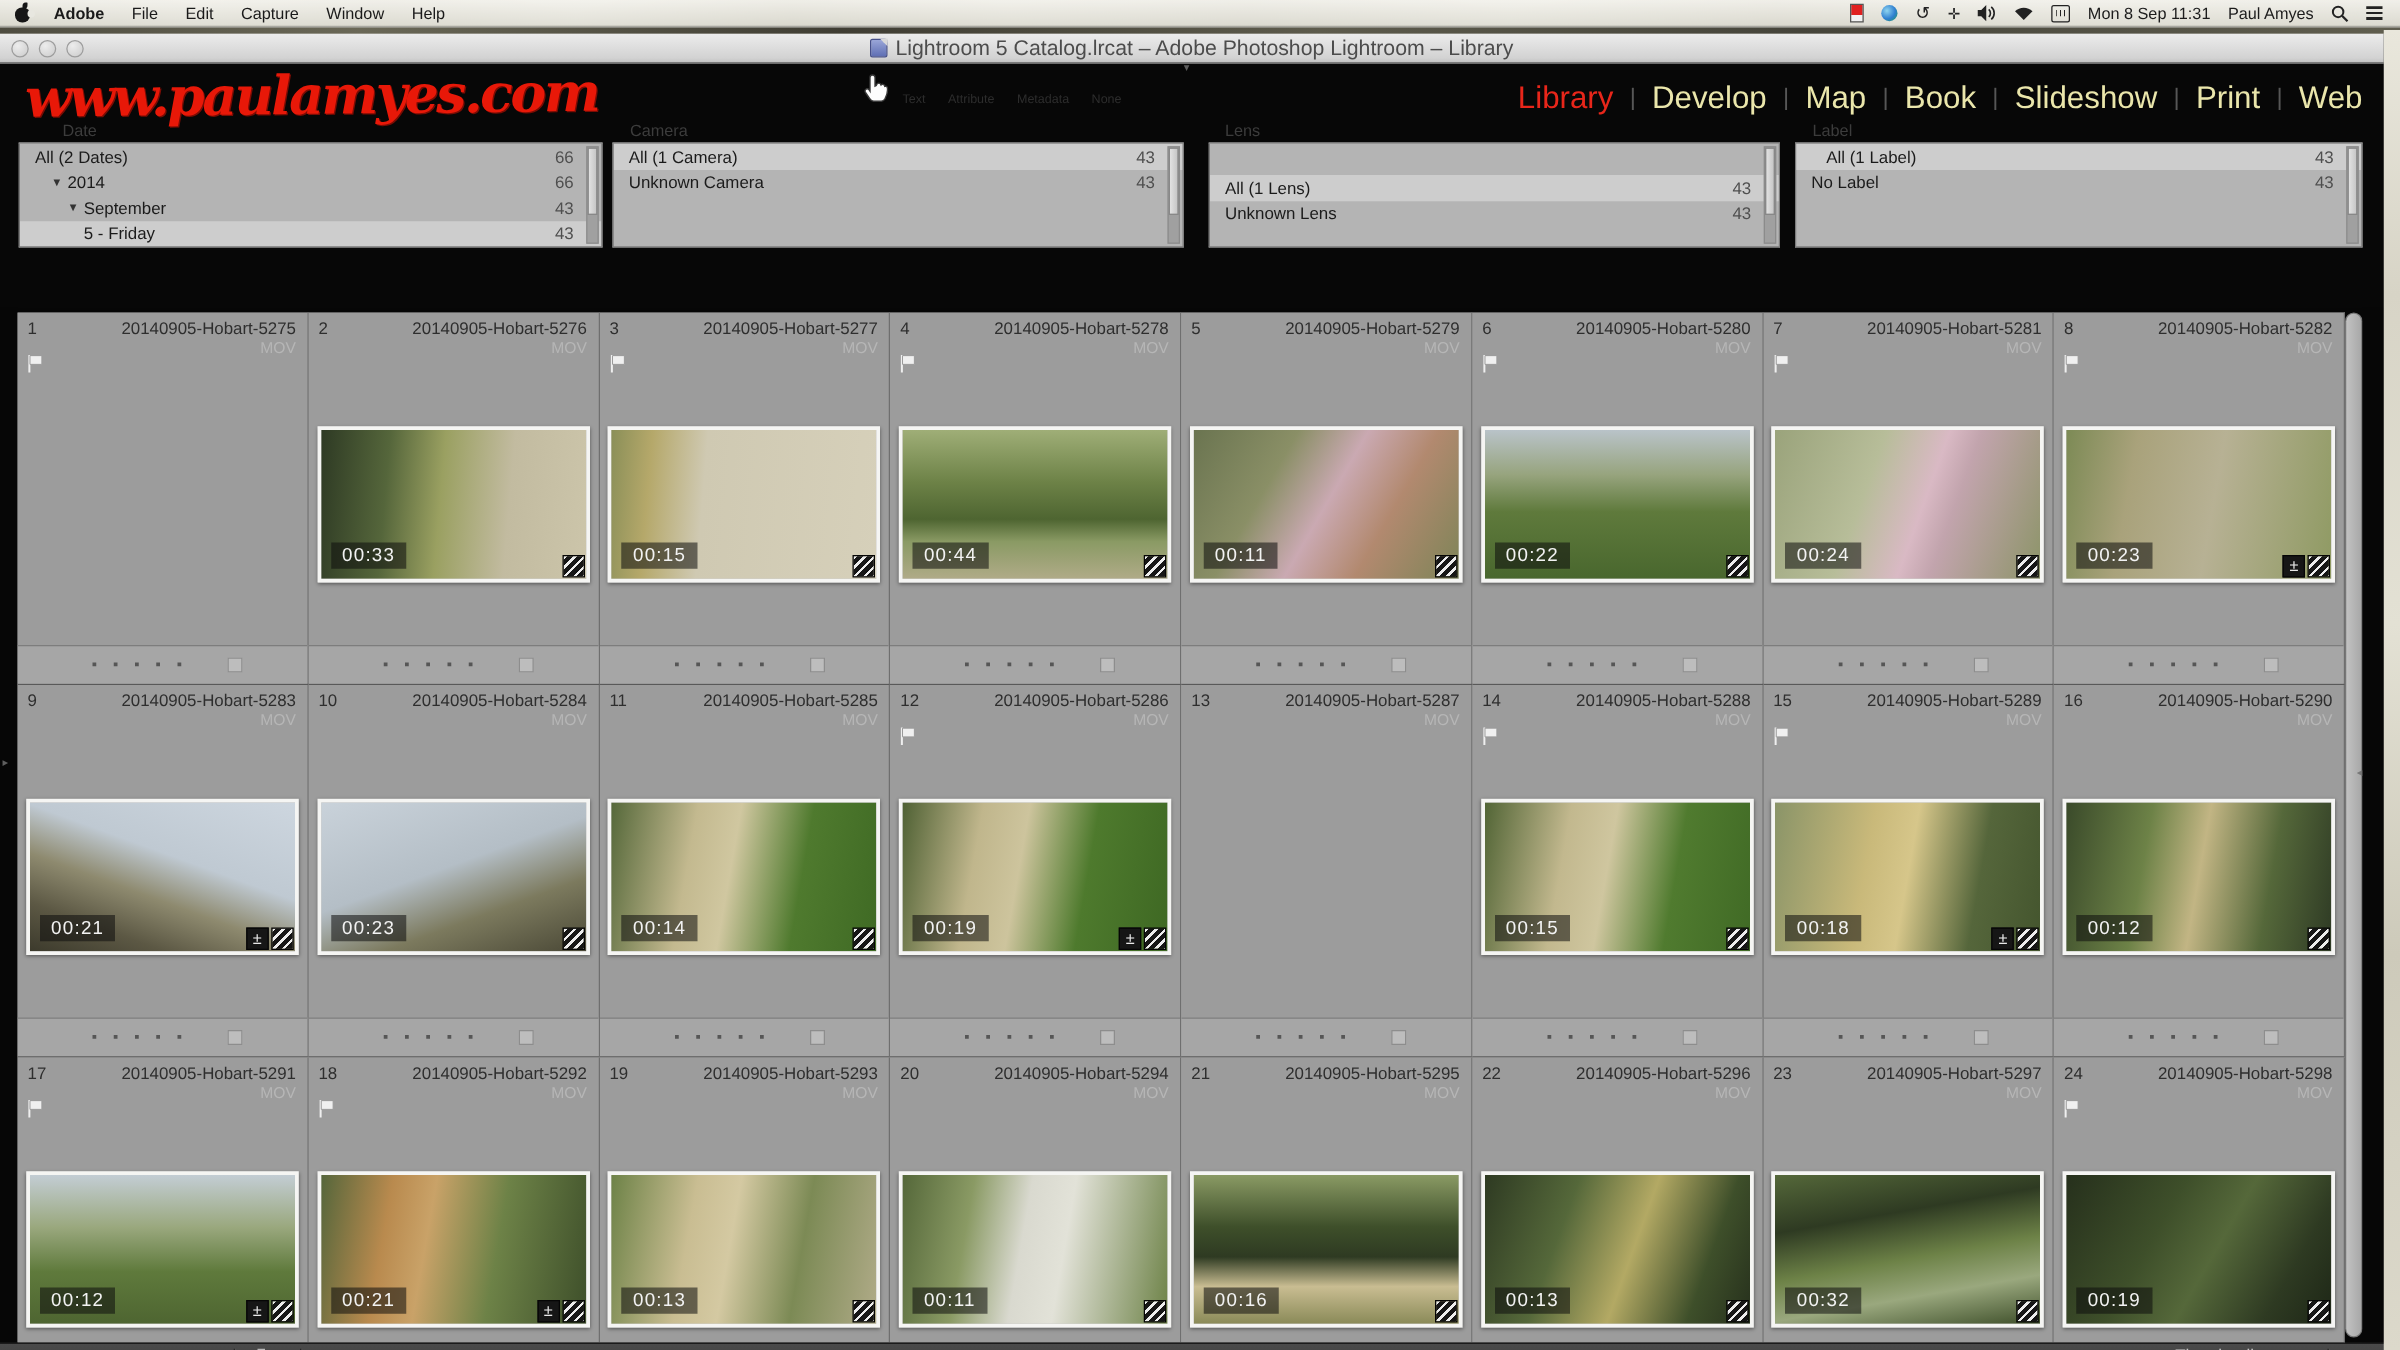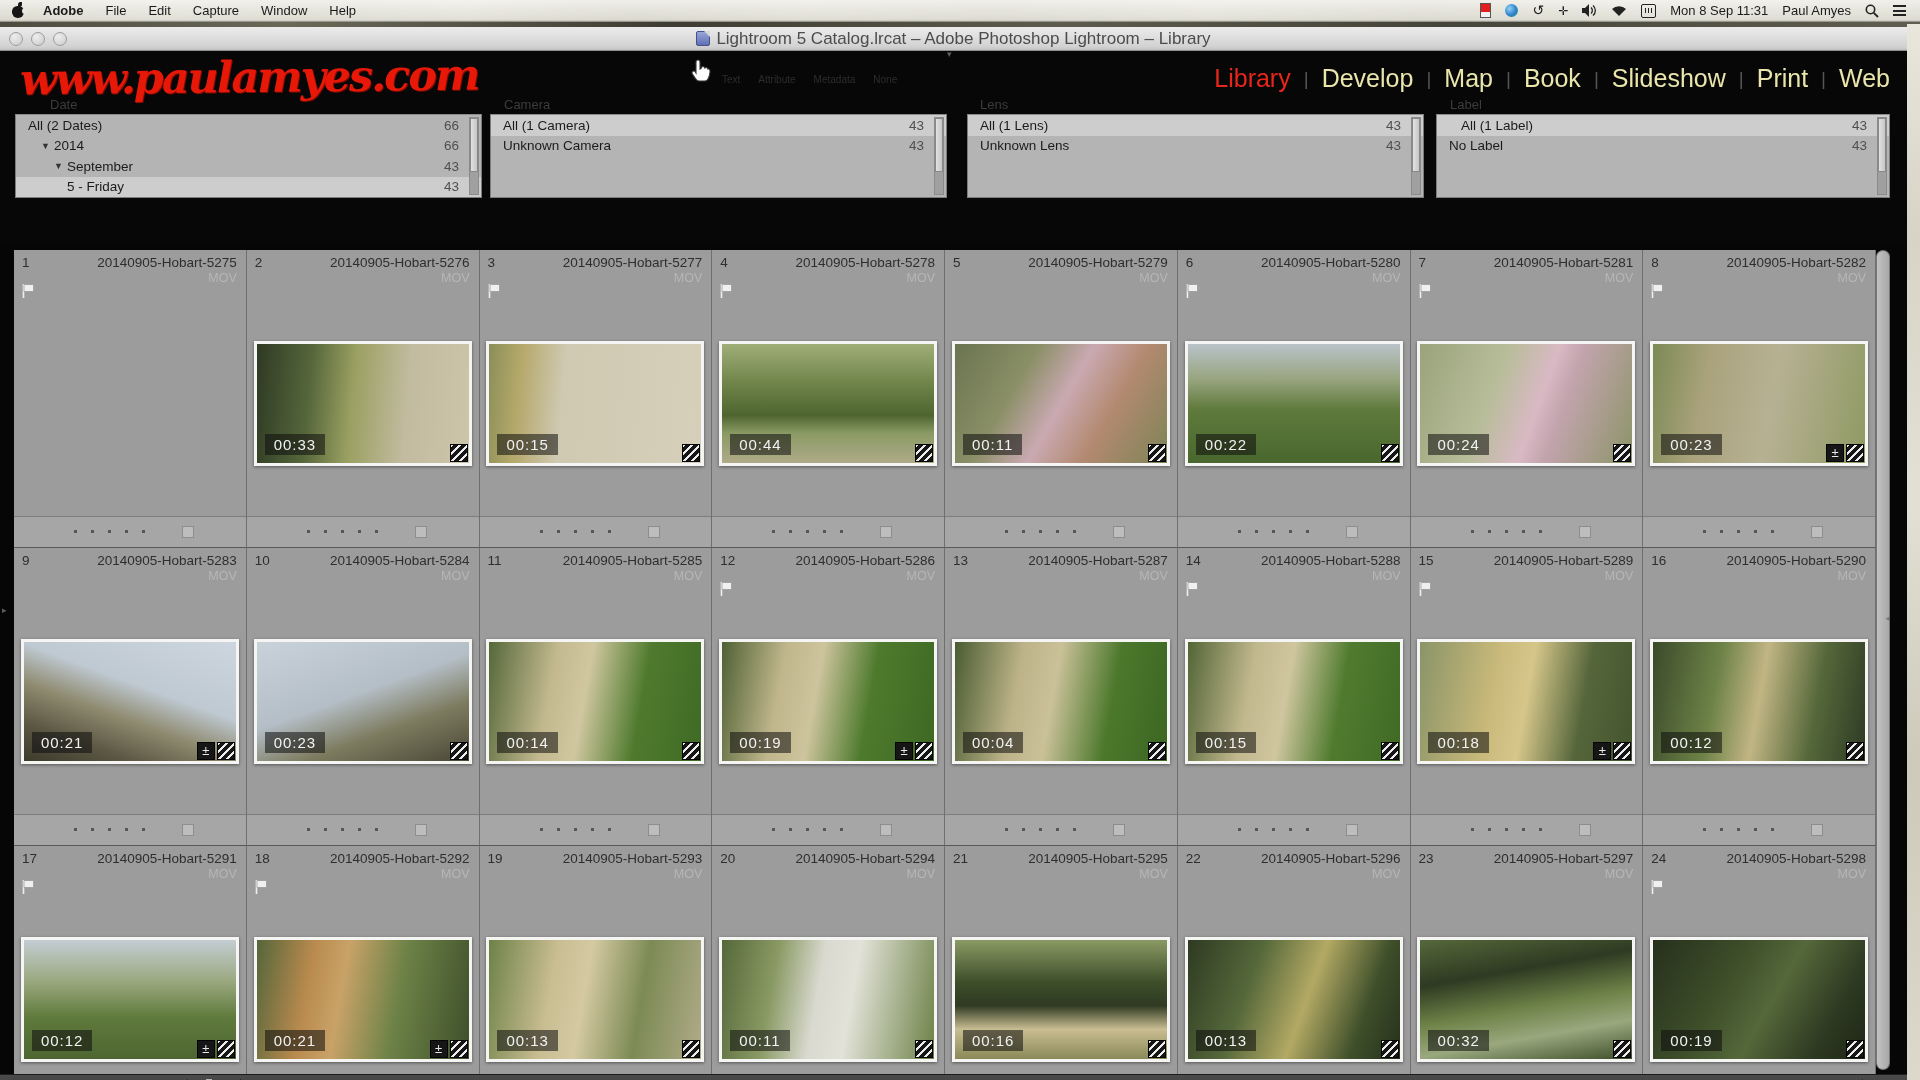--- a/index.html
+++ b/index.html
@@ -242,21 +242,21 @@
           </div>
           <div class="frow" style="padding-left: 12px;">
             <span>Unknown Camera</span>
             <span class="fcount">43</span>
           </div>
           <div class="fscroll">
             <div class="fthumb"></div>
           </div>
         </div>
         <div class="fcol" style="left: 967px; width: 455px;">
-          <div class="frow sel" style="padding-left: 12px;">
+          <div class="frow sel" style="padding-left: 12px; margin-top: 25px;">
             <span>All (1 Lens)</span>
             <span class="fcount">43</span>
           </div>
           <div class="frow" style="padding-left: 12px;">
             <span>Unknown Lens</span>
             <span class="fcount">43</span>
           </div>
           <div class="fscroll">
             <div class="fthumb"></div>
           </div>
@@ -607,27 +607,20 @@
     </div>
   </div>
 
   <div class="cell">
     <div class="cell-head">
       <span class="cidx">13</span>
       <span class="cfile">20140905-Hobart-5287</span>
       <span class="ctype">MOV</span>
     </div>
 
-    <div class="thumb" style="background: linear-gradient(100deg, rgb(74, 92, 49) 0%, rgb(189, 179, 137) 30%, rgb(202, 193, 153) 46%, rgb(76, 120, 44) 72%, rgb(60, 102, 34) 100%);">
-      <div class="dur">00:04</div>
-      <div class="badges">
-
-        <div class="badge video"></div>
-      </div>
-    </div>
     <div class="cell-foot">
       <div class="dots">
                 <i></i>
                 <i></i>
                 <i></i>
                 <i></i>
                 <i></i>
               </div>
       <div class="rot"></div>
     </div>

